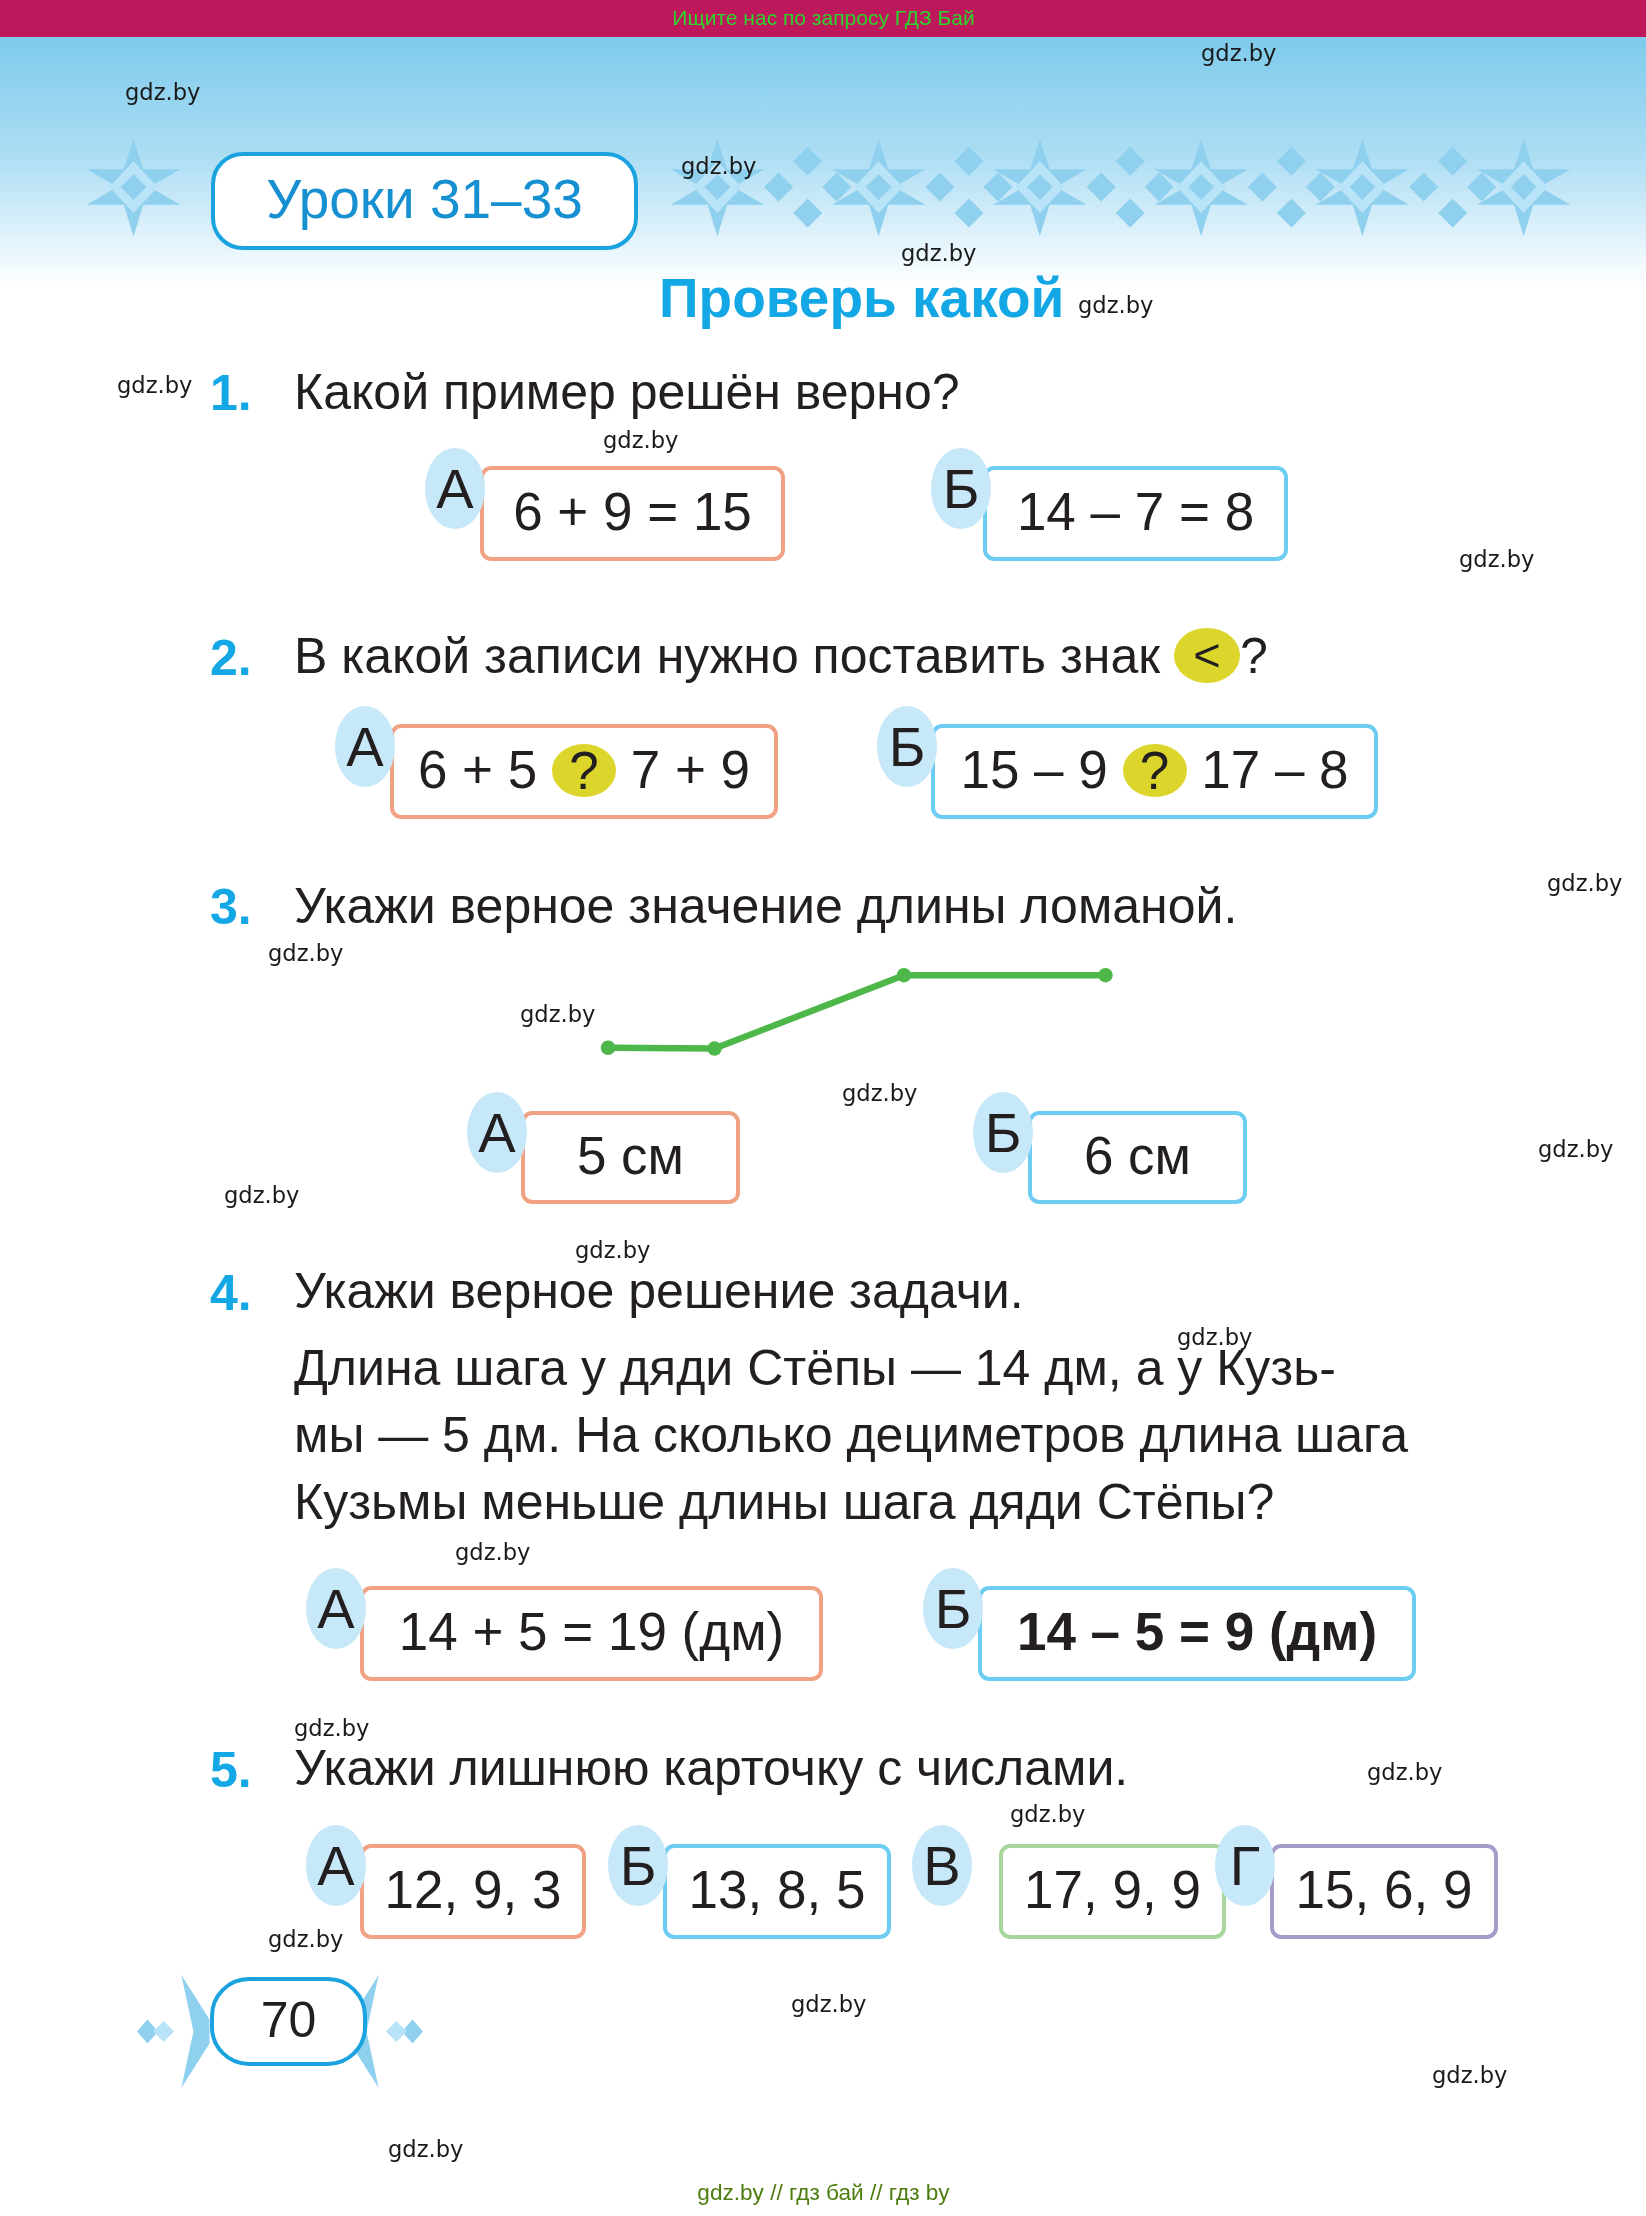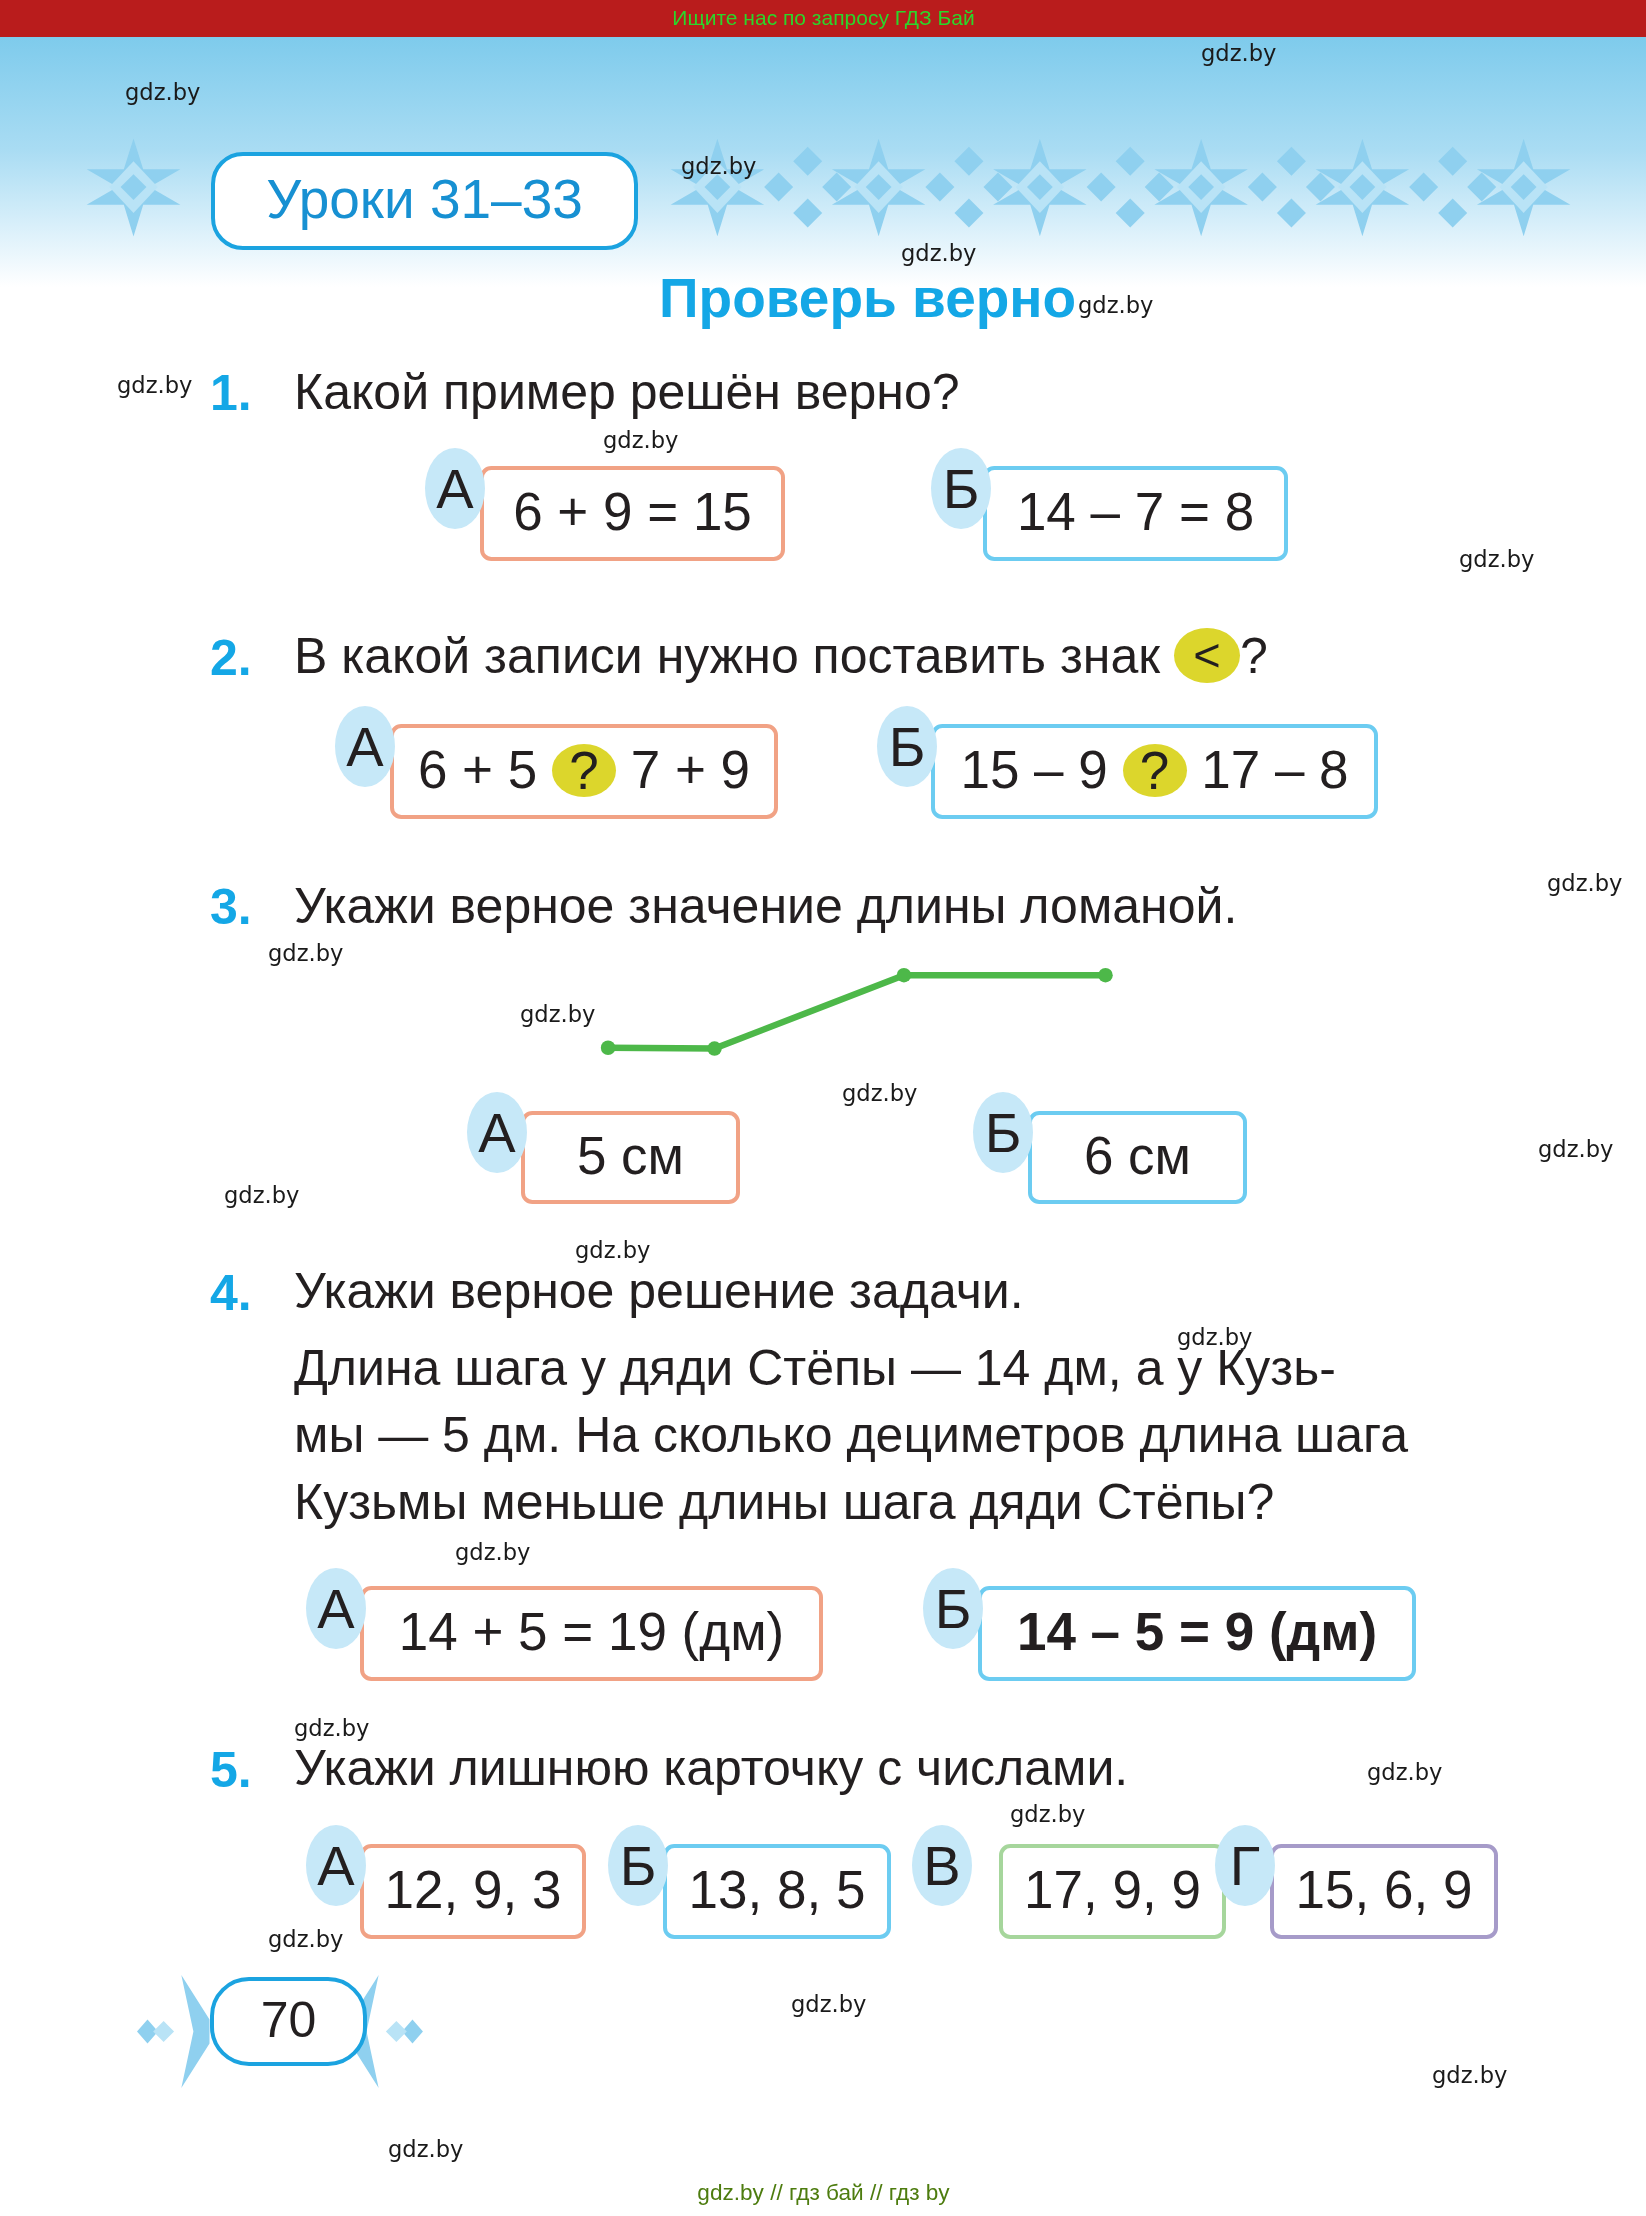--- a/index.html
+++ b/index.html
@@ -1,21 +1,21 @@
 <!DOCTYPE html>
 <html style="font-size:13px"><head>
 <meta charset="utf-8">
 <style>
   * { box-sizing: border-box; margin: 0; padding: 0; }
   html, body { width: 1647px; height: 2216px; background: #ffffff; overflow: hidden; }
   body { position: relative; font-family: "Liberation Sans", sans-serif; color: #231f20; }
 
   .top-notice {
     position: absolute; left: 0; top: 0; width: 1647px; height: 37px;
-    background: #b91c1c; text-align: center; font-size: 21px; line-height: 35px; color: #2bd62b;
+    background: #be185d; text-align: center; font-size: 21px; line-height: 35px; color: #2bd62b;
   }
   .header-band {
     position: absolute; left: 0; top: 37px; width: 1647px; height: 250px;
     background: linear-gradient(to bottom, #7ecbec 0%, #a9dcf3 45%, #d8effa 75%, #ffffff 100%);
   }
   .ornament-row { position: absolute; top: 137px; height: 101px; }
   .ornament-row svg { display: block; }
 
   .lesson-badge {
     position: absolute; left: 211px; top: 152px; width: 427px; height: 98px;
@@ -104,21 +104,21 @@
       <use href="#dm" x="518"></use>
     <use href="#st" x="600"></use>
       <use href="#dm" x="718"></use>
     <use href="#st" x="800"></use>
       <use href="#dm" x="918"></use>
     <use href="#st" x="1000"></use>
   </svg>
 </div>
 
 <div class="lesson-badge">Уроки 31–33</div>
-<div class="section-title">Проверь верно</div>
+<div class="section-title">Проверь какой</div>
 
 <div class="wm" style="left:1201px; top:40px;">gdz.by</div>
 <div class="wm" style="left:125px;  top:79px;">gdz.by</div>
 <div class="wm" style="left:681px;  top:153px;">gdz.by</div>
 <div class="wm" style="left:901px; top:240px;">gdz.by</div>
 <div class="wm" style="left:1078px; top:292px;">gdz.by</div>
 <div class="wm" style="left:117px;  top:372px;">gdz.by</div>
 <div class="wm" style="left:603px;  top:427px;">gdz.by</div>
 <div class="wm" style="left:1459px; top:546px;">gdz.by</div>
 <div class="wm" style="left:1547px; top:870px;">gdz.by</div>

